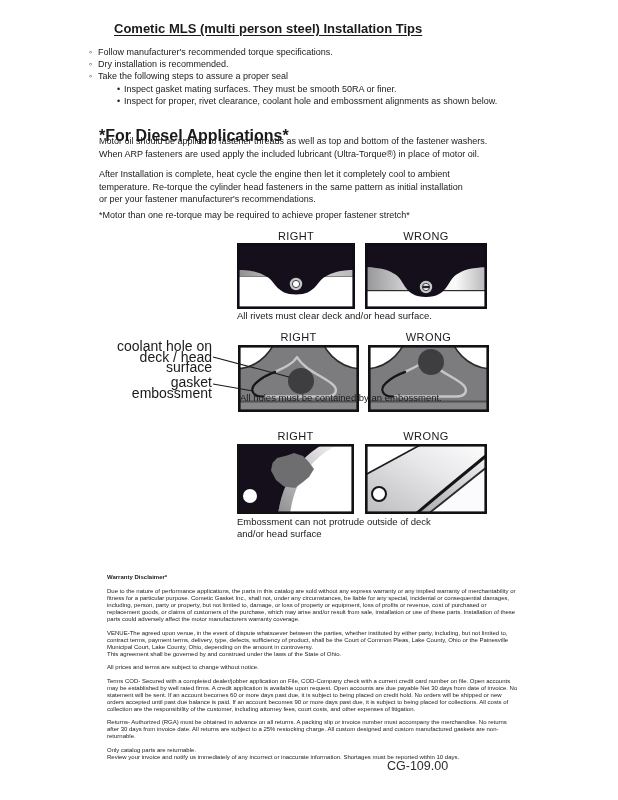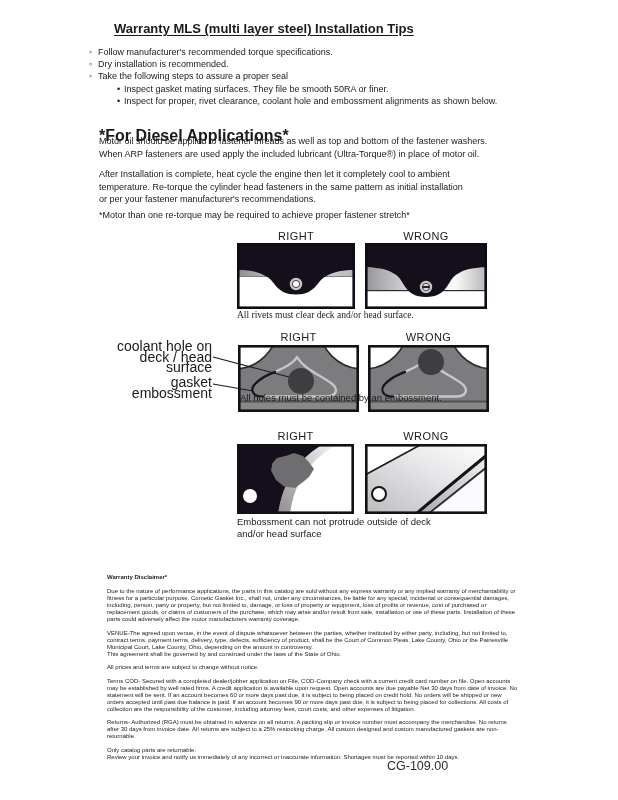--- a/index.html
+++ b/index.html
@@ -30,38 +30,38 @@
   .disclaimer{left:107px;top:574px;width:412px;font-size:6px;line-height:7px;color:#222;}
   .disclaimer h3{margin:0 0 7px 0;font-size:6px;font-weight:bold;}
   .disclaimer p{margin:0 0 6.5px 0;white-space:pre-line;}
   .footer-code{left:387px;top:759px;font-size:12.5px;color:#2b2b2b;white-space:nowrap;}
 </style>
 </head>
 <body>
 
 <div class="page">
 
-  <div class="abs title">Warranty MLS (multi layer steel) Installation Tips</div>
+  <div class="abs title">Cometic MLS (multi person steel) Installation Tips</div>
 
   <div class="abs bullets">
     <div class="bullet-row">
       <span class="bullet-marker">◦</span>
       <span>Follow manufacturer's recommended torque specifications.</span>
     </div>
     <div class="bullet-row">
       <span class="bullet-marker">◦</span>
       <span>Dry installation is recommended.</span>
     </div>
     <div class="bullet-row">
       <span class="bullet-marker">◦</span>
       <span>Take the following steps to assure a proper seal</span>
     </div>
     <div class="bullet-row sub">
       <span class="bullet-marker">•</span>
-      <span>Inspect gasket mating surfaces.  They file be smooth 50RA or finer.</span>
+      <span>Inspect gasket mating surfaces.  They must be smooth 50RA or finer.</span>
     </div>
     <div class="bullet-row sub">
       <span class="bullet-marker">•</span>
       <span>Inspect for proper, rivet clearance, coolant hole and embossment alignments as shown below.</span>
     </div>
   </div>
 
   <div class="abs diesel-heading">*For Diesel Applications*</div>
   <div class="abs body-para p1">Motor oil should be applied to fastener threads as well as top and bottom of the fastener washers.
 When ARP fasteners are used apply the included lubricant (Ultra-Torque®) in place of motor oil.</div>
@@ -102,21 +102,21 @@
     <rect width="122" height="66" fill="#ffffff"></rect>
     <rect x="2" y="25" width="118" height="22.5" fill="url(#g1w)"></rect>
     <rect x="2" y="47" width="118" height="1.2" fill="#2c2c2e"></rect>
     <path d="M0,0 H122 V24.5 C105,24.5 98.5,27 91.5,31.5 C82,37.5 83,54 61,54 C39,54 40,37.5 30.5,31.5 C23.5,27 17,24.5 0,24.5 Z" fill="#140f1a"></path>
     <circle cx="61" cy="44" r="7" fill="#c7c7c9" stroke="#17121d" stroke-width="1.6"></circle>
     <circle cx="61" cy="44" r="3.6" fill="#ffffff" stroke="#17121d" stroke-width="0.8"></circle>
     <rect x="57.6" y="42.8" width="6.8" height="2.4" fill="#222222"></rect>
     <rect x="1.3" y="1.3" width="119.4" height="63.4" fill="none" stroke="#100c16" stroke-width="2.6"></rect>
   </svg>
 
-  <div class="abs fig-caption" style="left:237px;top:310px;width:260px;font-family:Liberation Serif, serif;">All rivets must clear deck and/or head surface.</div>
+  <div class="abs fig-caption" style="left:237px;top:310px;width:260px;">All rivets must clear deck and/or head surface.</div>
 
   <div class="abs fig-label" style="left:238px;top:331px;width:121px;">RIGHT</div>
   <div class="abs fig-label" style="left:368px;top:331px;width:121px;">WRONG</div>
 
   <div class="abs callout" style="left:110px;top:341px;width:102px;">coolant hole on
 deck / head surface</div>
   <div class="abs callout" style="left:110px;top:377px;width:102px;text-align:right;">gasket embossment</div>
 
   <svg class="abs panel" style="left:238px;top:345px;" width="121" height="67" viewBox="0 0 121 67">
     <rect width="121" height="67" fill="#7c7c7f"></rect>

